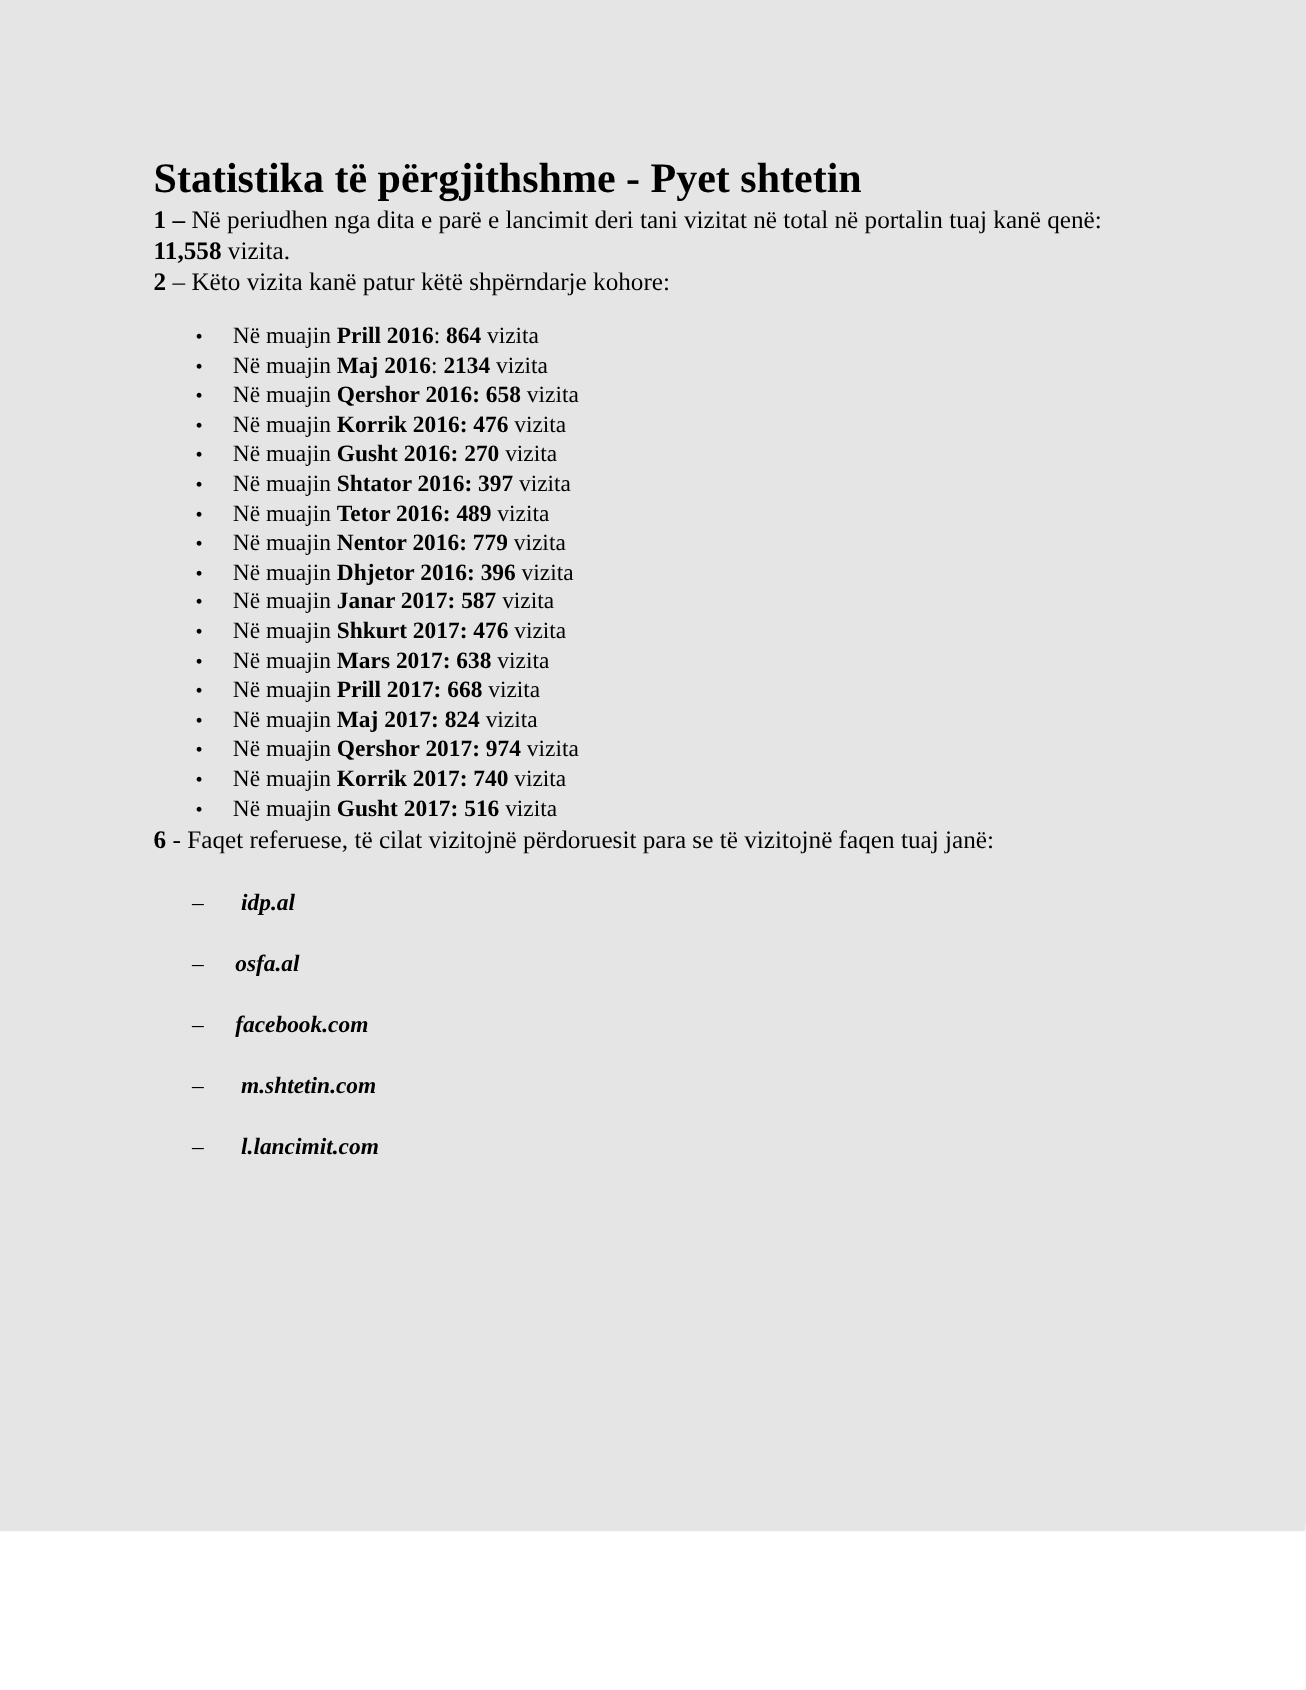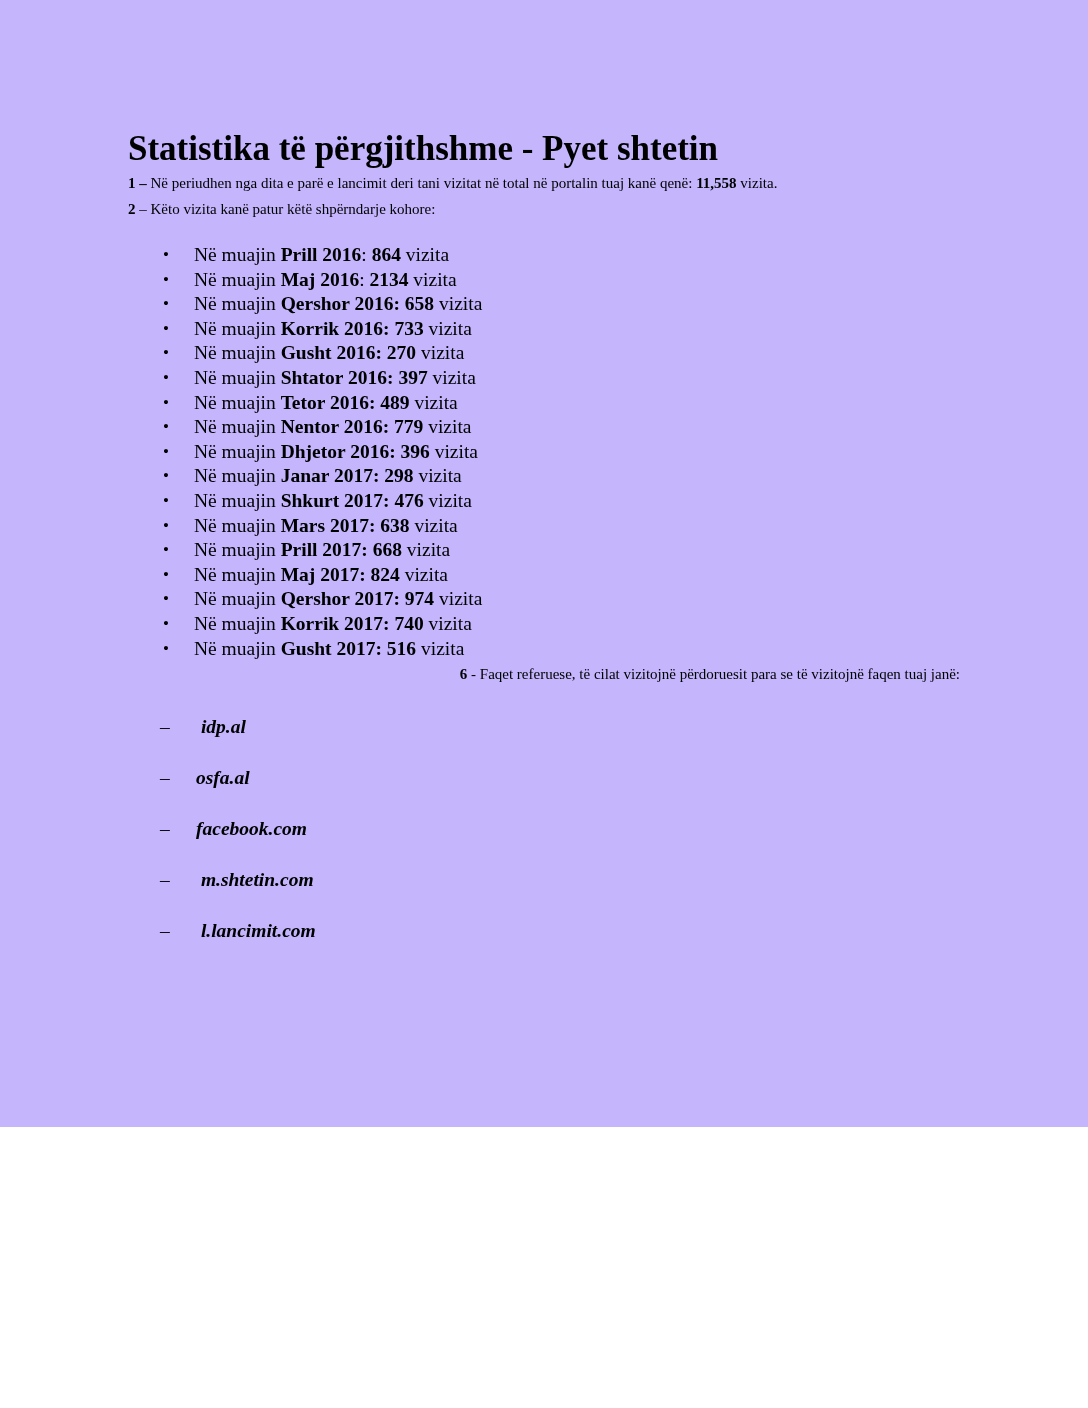--- a/index.html
+++ b/index.html
@@ -10,42 +10,42 @@
   body {
     width: 1088px;
     height: 1408px;
     font-family: "Liberation Serif", "DejaVu Serif", serif;
     color: #000000;
     overflow: hidden;
   }
   .page {
     box-sizing: border-box;
     width: 1088px;
-    height: 1127px;
+    height: 1276px;
     padding: 128px 128px 0 128px;
-    background: #c4b5fd;
+    background: #e5e5e5;
   }
   h1.doc-title {
     margin: 0;
     font-size: 35px;
     line-height: 1.2;
     font-weight: bold;
     letter-spacing: 0;
   }
   p.para {
     margin: 0;
-    font-size: 15px;
+    font-size: 21px;
     line-height: 26px;
   }
   .para-1 { margin-top: 34px; }
   .para-2 { margin-top: 23px; }
   .para-3 { margin-top: 28px; }
   .para-4 { margin-top: 21px; }
   .para-5 { margin-top: 25px; }
-  .para-6 { margin-top: 18px; text-align: right; }
+  .para-6 { margin-top: 18px; }
   ul.visits-list {
     list-style: none;
     margin: 21px 0 0 0;
     padding: 0 0 0 66px;
     font-size: 19.5px;
   }
   ul.visits-list li {
     position: relative;
     line-height: 24.6px;
   }
@@ -86,27 +86,27 @@
   <h1 class="doc-title">Statistika të përgjithshme - Pyet shtetin</h1>
 
   <p class="para para-1"><b>1 – </b><span>Në periudhen nga dita e parë e lancimit deri tani vizitat në total në portalin tuaj kanë qenë: </span><b>11,558</b><span> vizita.</span></p>
 
   <p class="para para-2"><b>2</b><span> – Këto vizita kanë patur këtë shpërndarje kohore:</span></p>
 
   <ul class="visits-list">
       <li><span class="marker">•</span><span class="item-text"><span>Në muajin </span><b>Prill 2016</b><span>: </span><b>864</b><span> vizita</span></span></li>
       <li><span class="marker">•</span><span class="item-text"><span>Në muajin </span><b>Maj 2016</b><span>: </span><b>2134</b><span> vizita</span></span></li>
       <li><span class="marker">•</span><span class="item-text"><span>Në muajin </span><b>Qershor 2016: 658</b><span> vizita</span></span></li>
-      <li><span class="marker">•</span><span class="item-text"><span>Në muajin </span><b>Korrik 2016: 733</b><span> vizita</span></span></li>
+      <li><span class="marker">•</span><span class="item-text"><span>Në muajin </span><b>Korrik 2016: 476</b><span> vizita</span></span></li>
       <li><span class="marker">•</span><span class="item-text"><span>Në muajin </span><b>Gusht 2016: 270</b><span> vizita</span></span></li>
       <li><span class="marker">•</span><span class="item-text"><span>Në muajin </span><b>Shtator 2016: 397</b><span> vizita</span></span></li>
       <li><span class="marker">•</span><span class="item-text"><span>Në muajin </span><b>Tetor 2016: 489</b><span> vizita</span></span></li>
       <li><span class="marker">•</span><span class="item-text"><span>Në muajin </span><b>Nentor 2016: 779</b><span> vizita</span></span></li>
       <li><span class="marker">•</span><span class="item-text"><span>Në muajin </span><b>Dhjetor 2016: 396</b><span> vizita</span></span></li>
-      <li><span class="marker">•</span><span class="item-text"><span>Në muajin </span><b>Janar 2017: 298</b><span> vizita</span></span></li>
+      <li><span class="marker">•</span><span class="item-text"><span>Në muajin </span><b>Janar 2017: 587</b><span> vizita</span></span></li>
       <li><span class="marker">•</span><span class="item-text"><span>Në muajin </span><b>Shkurt 2017: 476</b><span> vizita</span></span></li>
       <li><span class="marker">•</span><span class="item-text"><span>Në muajin </span><b>Mars 2017: 638</b><span> vizita</span></span></li>
       <li><span class="marker">•</span><span class="item-text"><span>Në muajin </span><b>Prill 2017: 668</b><span> vizita</span></span></li>
       <li><span class="marker">•</span><span class="item-text"><span>Në muajin </span><b>Maj 2017: 824</b><span> vizita</span></span></li>
       <li><span class="marker">•</span><span class="item-text"><span>Në muajin </span><b>Qershor 2017: 974</b><span> vizita</span></span></li>
       <li><span class="marker">•</span><span class="item-text"><span>Në muajin </span><b>Korrik 2017: 740</b><span> vizita</span></span></li>
       <li><span class="marker">•</span><span class="item-text"><span>Në muajin </span><b>Gusht 2017: 516</b><span> vizita</span></span></li>
     </ul>
 
 

